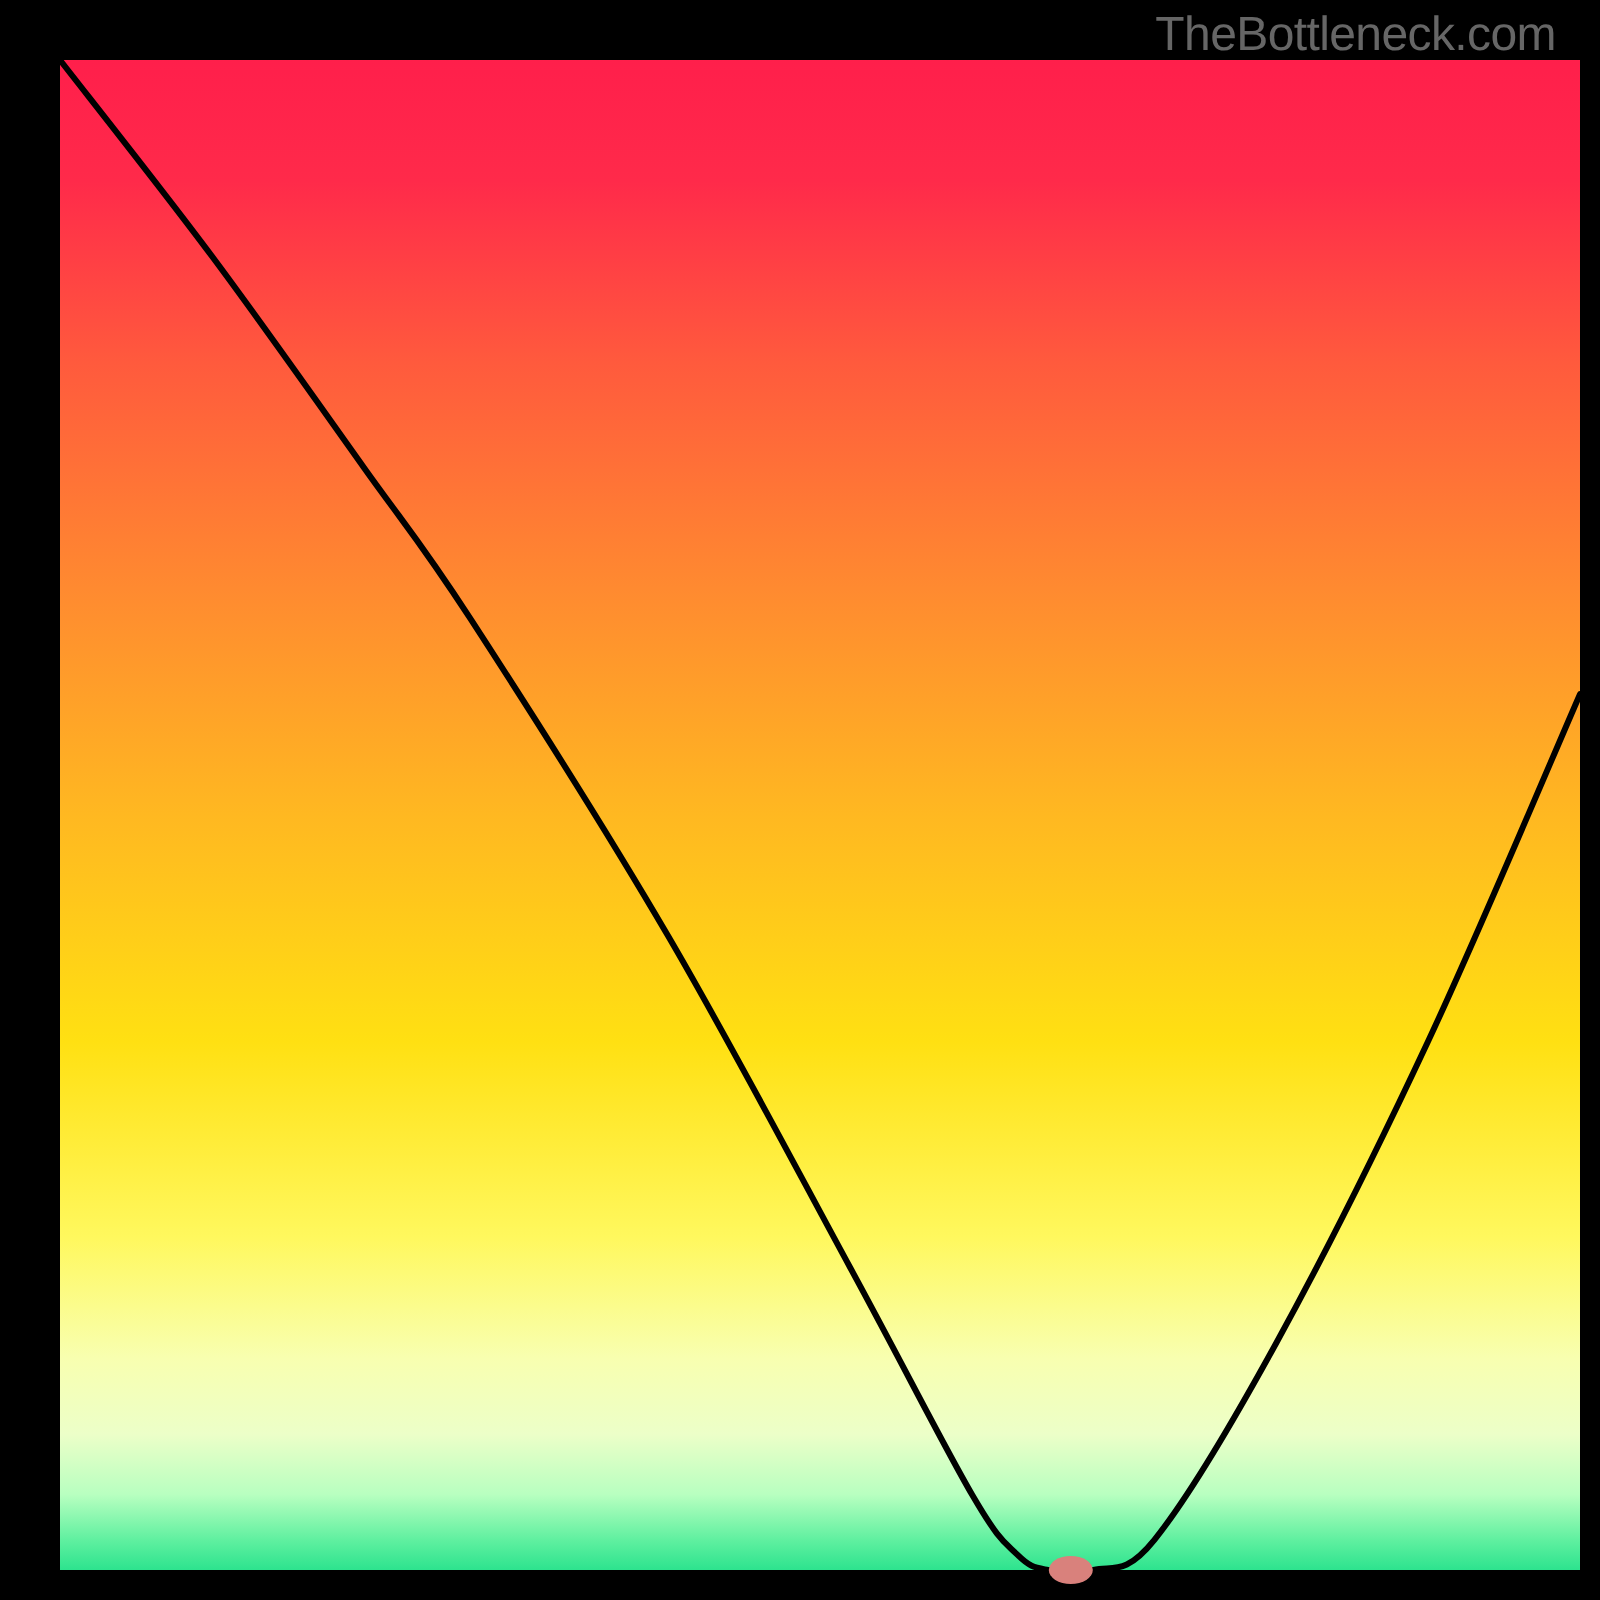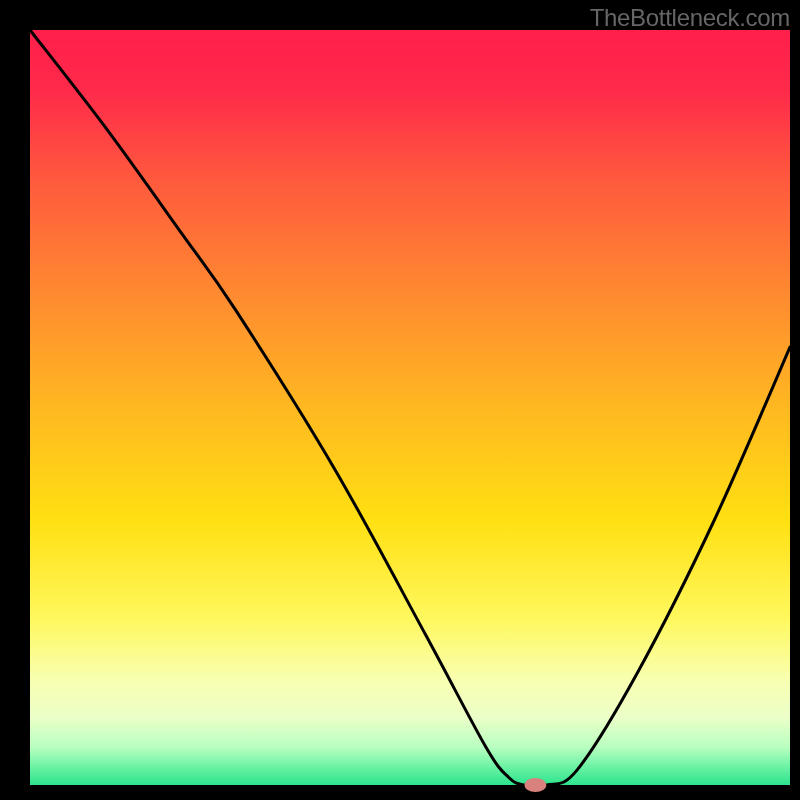--- a/index.html
+++ b/index.html
@@ -12,21 +12,21 @@
     font-family: Arial, Helvetica, sans-serif;
   }
   .chart-container {
     position: relative;
     width: 800px;
     height: 800px;
   }
   .watermark {
     position: absolute;
     top: 4px;
-    right: 10px;
+    right: 22px;
     font-size: 24px;
     font-weight: 500;
     color: #666;
     z-index: 5;
     letter-spacing: -0.3px;
   }
   svg {
     display: block;
   }
 </style>

